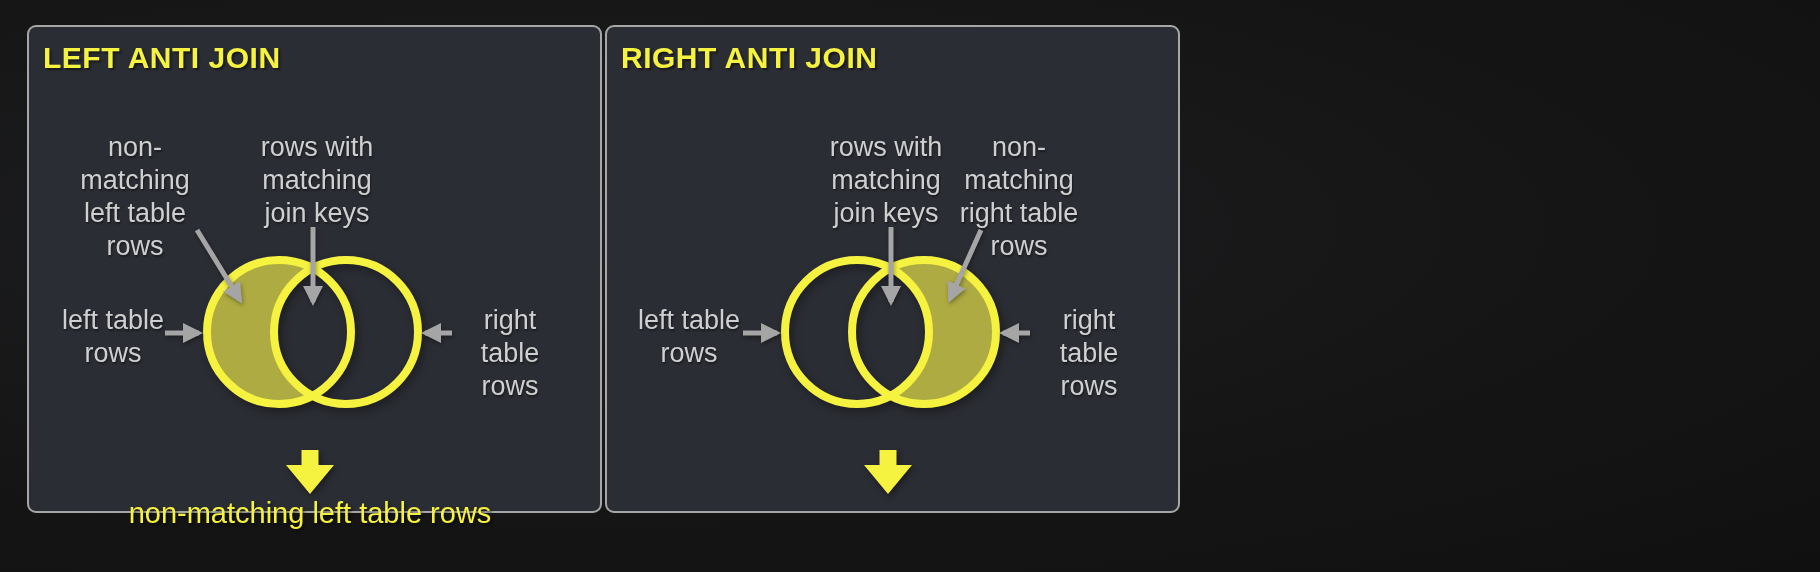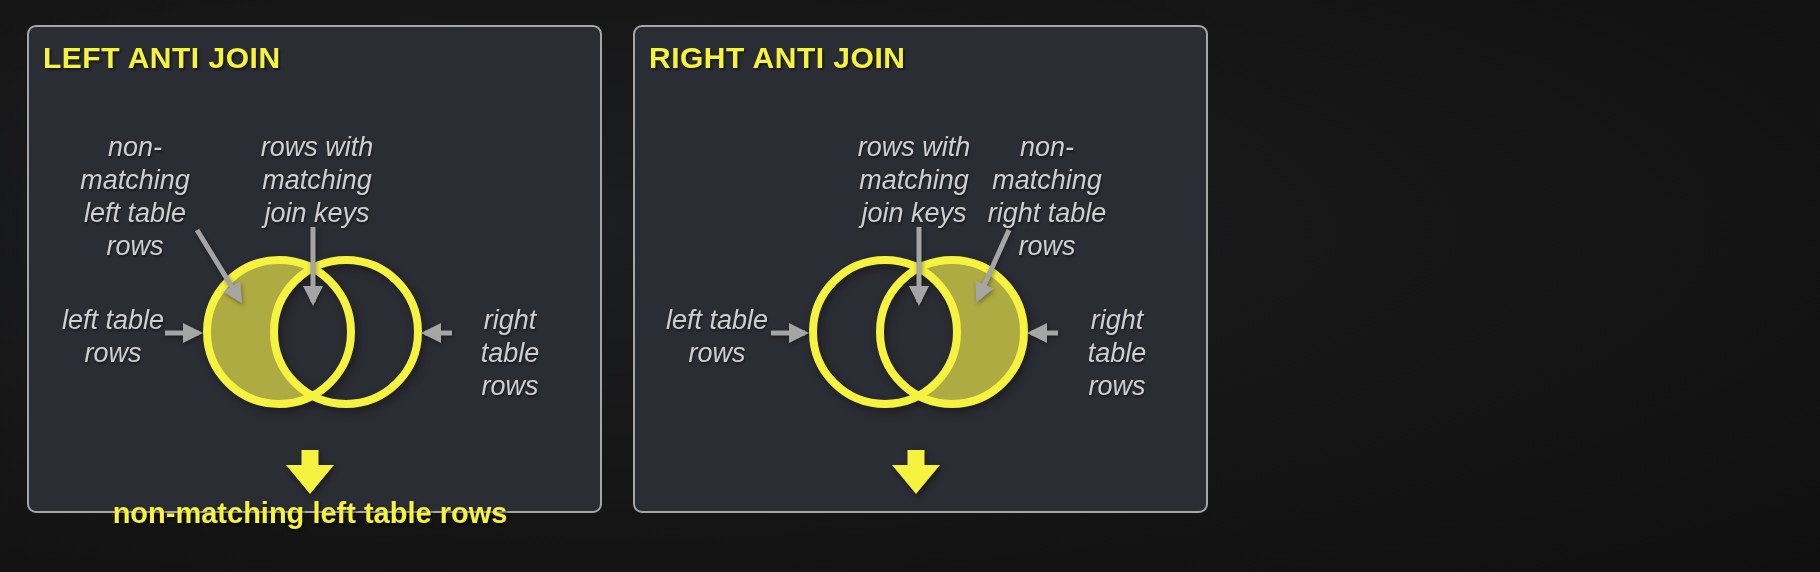--- a/index.html
+++ b/index.html
@@ -22,48 +22,47 @@
   }
   .panel{
     position:absolute;
     top:25px;
     width:575px;height:488px;
     background:var(--panel-bg);
     border:2px solid var(--panel-border);
     border-radius:9px;
   }
   .panel.left{left:27px;}
-  .panel.right{left:633px;}
+  .panel.right{left:605px;}
   .panel-title{
     position:absolute;left:14px;top:14px;
     font-size:30px;font-weight:bold;
     color:var(--yellow);
     letter-spacing:.5px;
     text-shadow:2px 2px 2px rgba(0,0,0,.45);
     white-space:nowrap;
   }
   .lbl{
     position:absolute;
     transform:translateX(-50%);
     text-align:center;
     white-space:pre-line;
     color:var(--label-text);
     font-size:27px;
     line-height:33px;
     text-shadow:1px 2px 2px rgba(0,0,0,.4);
-    font-style:italic;
   }
   .result-text{
     position:absolute;
     top:470px;
     left:281px;
     transform:translateX(-50%);
     white-space:nowrap;
     font-size:29px;
-    font-weight:bold;
+    font-weight:normal;
     color:var(--yellow);
     text-shadow:2px 2px 3px rgba(0,0,0,.5);
   }
   svg.diagram{position:absolute;left:0;top:0;width:575px;height:518px;}
   .venn{filter:drop-shadow(3px 4px 4px rgba(0,0,0,.35));}
   .ring{fill:none;stroke:var(--yellow);stroke-width:8;}
   .crescent{fill:var(--crescent-fill);stroke:none;}
   .ptr{stroke:var(--arrow-gray);stroke-width:5;}
   .ptr-head{fill:var(--arrow-gray);}
   .arrows{filter:drop-shadow(1px 2px 2px rgba(0,0,0,.35));}

